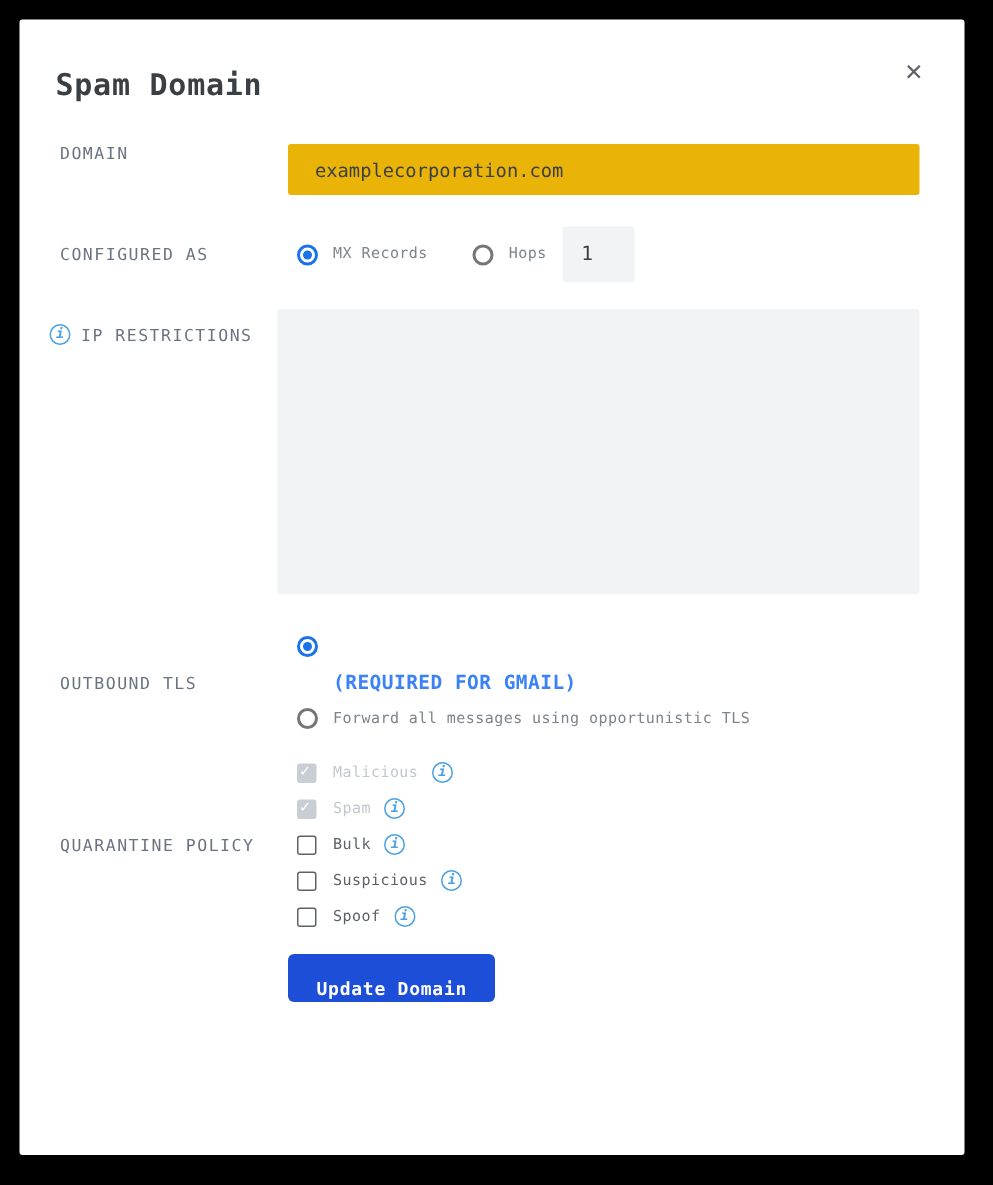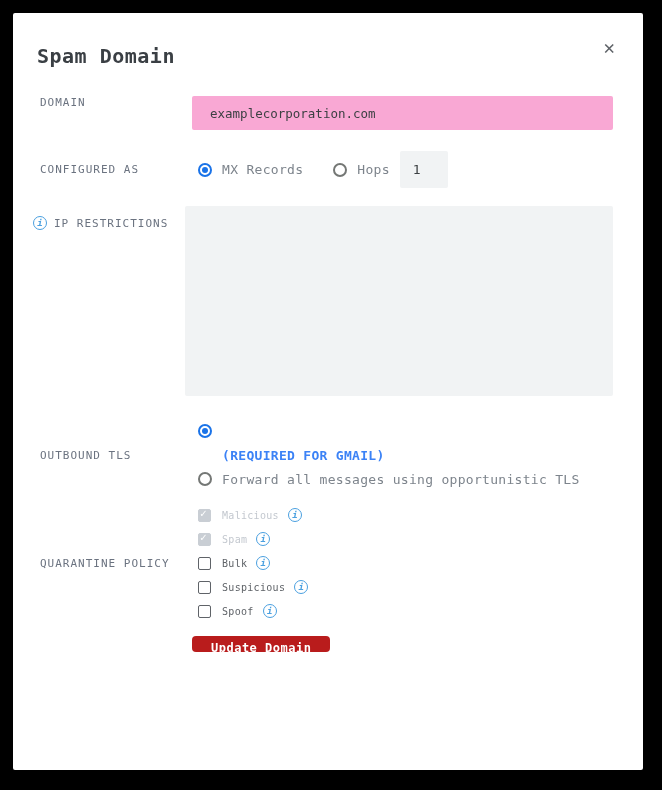--- a/index.html
+++ b/index.html
@@ -52,21 +52,21 @@
   .r-forwarding  { margin-top: 18px; align-items: center; }
   .r-ip          { margin-top: 18px; align-items: flex-start; }
   .r-ip .label-col { margin-top: 10px; margin-left: -7px; }
   .r-outbound    { margin-top: 23px; align-items: center; }
   .r-quarantine  { margin-top: 12px; align-items: center; }
   .r-submit      { margin-top: 13px; }
 
   .text-input {
     width: 100%; height: 34px;
     border: none; outline: none;
-    background: #f9a8d4;
+    background: #eab308;
     border-radius: 2px;
     padding: 0 12px 0 18px;
     font-family: inherit;
     font-size: 12.5px;
     color: #3c4043;
   }
   .big-textarea {
     width: 100%; height: 190px;
     border: none; outline: none;
     background: #f1f3f4;
@@ -90,21 +90,21 @@
   }
   .radio-option.selected .radio { border-color: #1a73e8; }
   .radio-option.selected .radio::after {
     content: "";
     position: absolute;
     left: 2px; top: 2px;
     width: 6px; height: 6px;
     border-radius: 50%;
     background: #1a73e8;
   }
-  .opt-label { font-size: 13px; color: #7d848c; letter-spacing: 0.3px; white-space: nowrap; text-align: center; }
+  .opt-label { font-size: 10px; color: #7d848c; letter-spacing: 0.3px; white-space: nowrap; text-align: center; }
   .hops-gap { margin-left: 30px; }
   .hops-input {
     width: 48px; height: 37px;
     border: none; outline: none;
     background: #f1f3f4;
     border-radius: 2px;
     margin-left: 10px;
     padding-left: 13px;
     font-family: inherit;
     font-size: 13px;
@@ -154,28 +154,28 @@
     font-size: 9px;
     font-weight: bold;
     margin-left: 9px;
     font-style: italic;
     cursor: pointer;
   }
   .ip-label-icon { margin-left: 0; margin-right: 7px; }
   .submit-btn {
     display: inline-block;
     border: none; outline: none;
-    background: #b91c1c;
+    background: #1d4ed8;
     color: #ffffff;
     font-family: inherit;
     font-size: 12px;
     font-weight: bold;
     letter-spacing: 0.5px;
     height: 16px;
-    padding: 5px 19px;
+    padding: 16px 19px;
     border-radius: 4px;
     cursor: pointer;
   }
 </style>
 </head>
 <body>
 
 <div class="modal">
 
   <button class="close-btn">✕</button>

